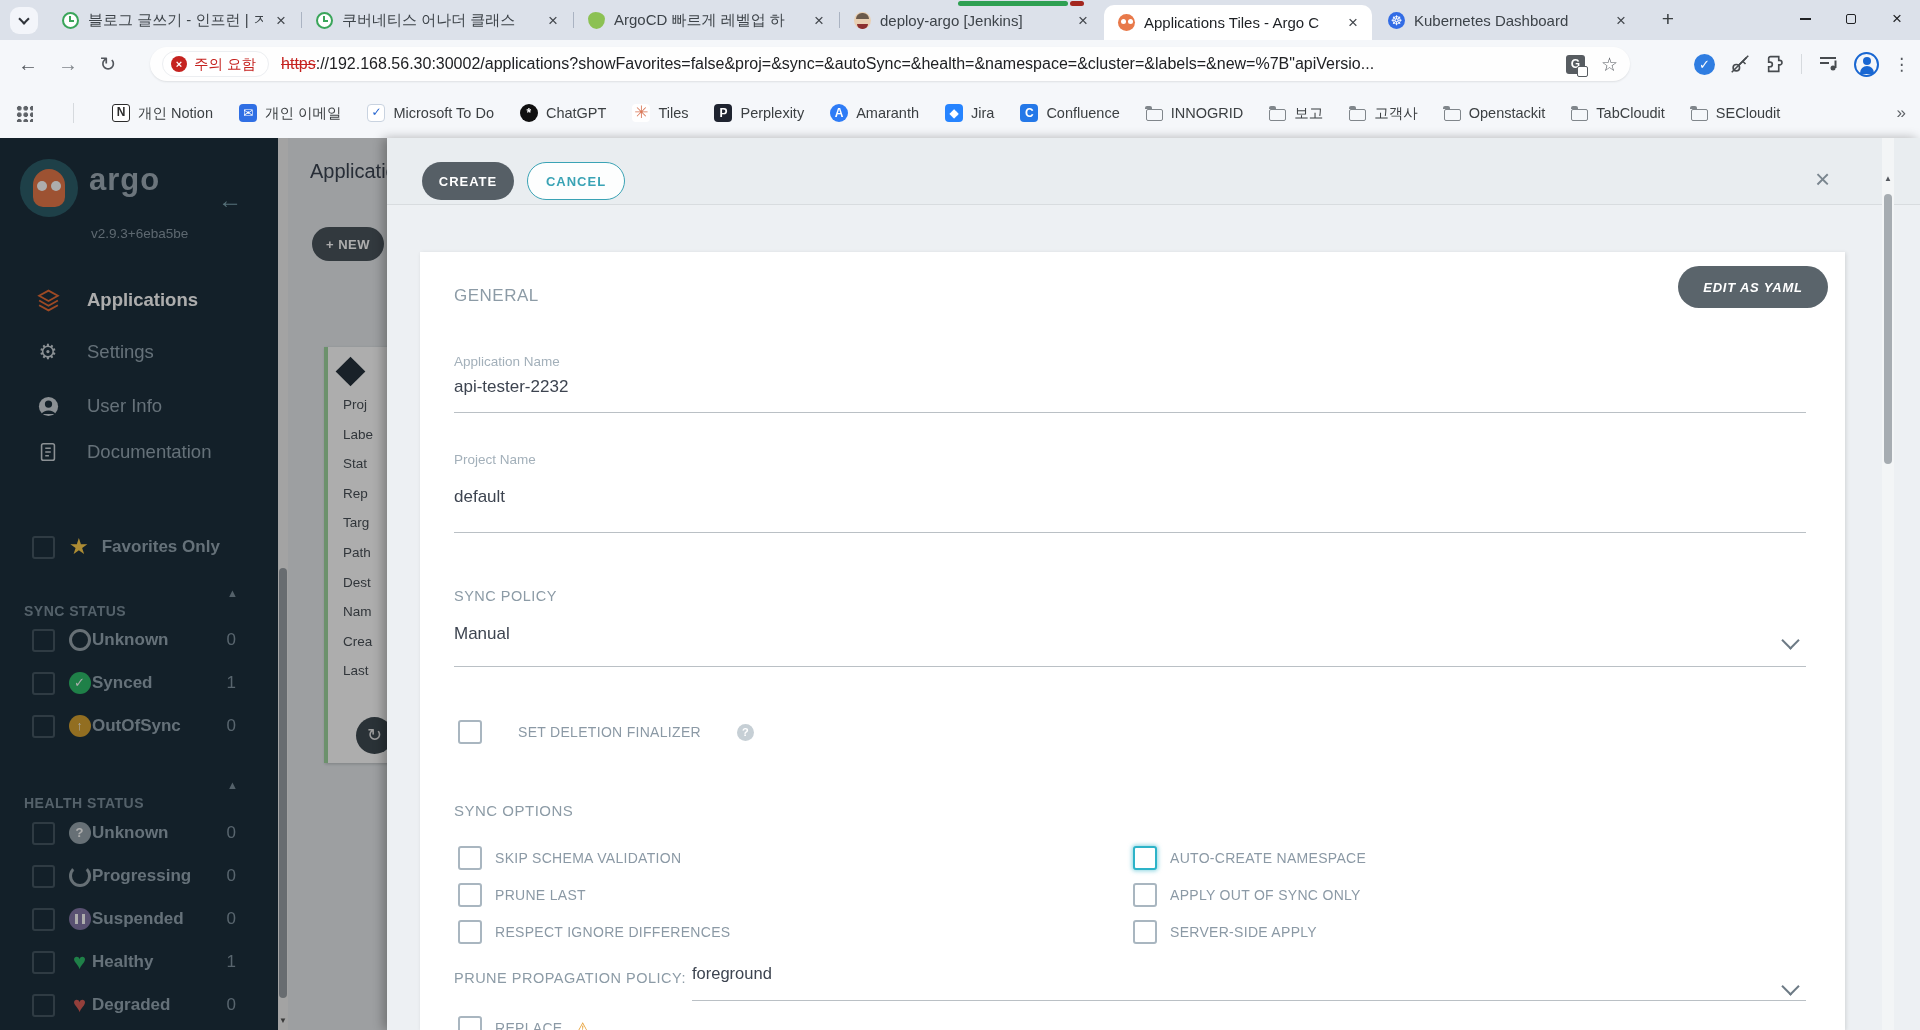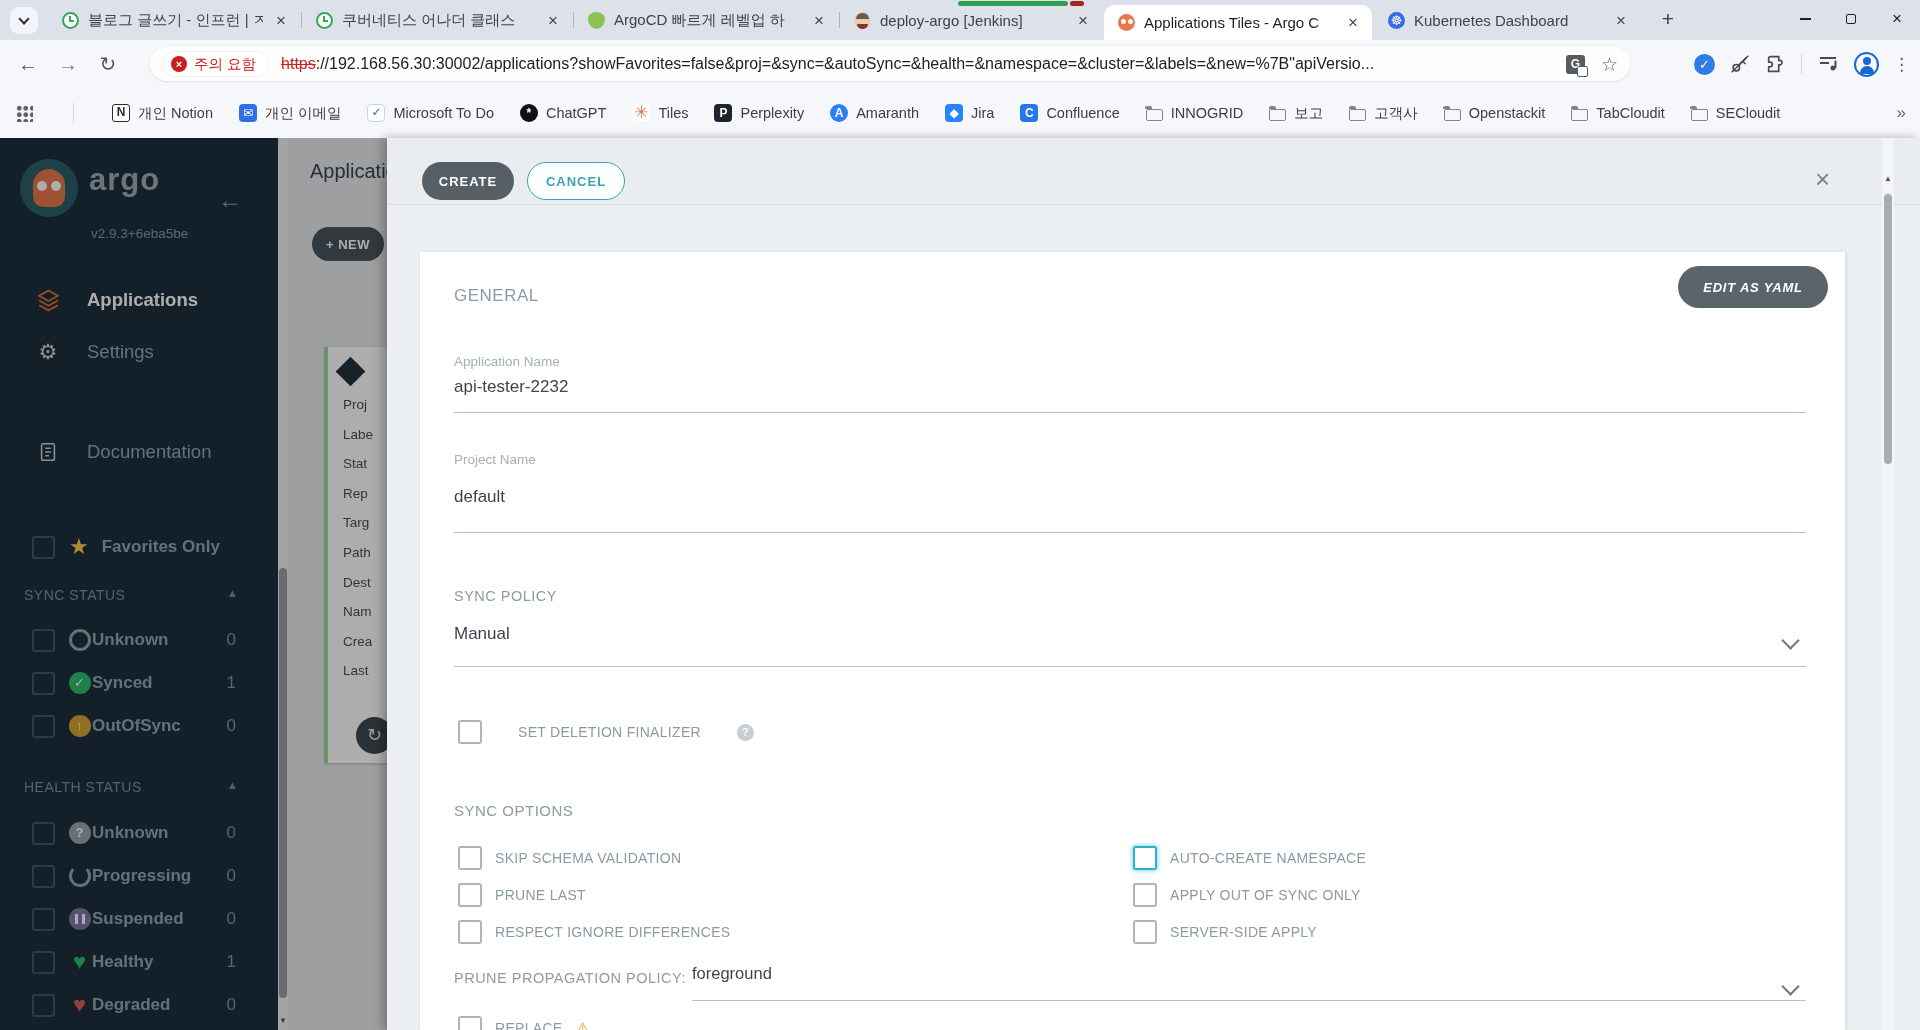--- a/index.html
+++ b/index.html
@@ -96,21 +96,21 @@
   .collapse { position:absolute; right:36px; top:48px; font-size:24px; color:#7fa7b3; }
   .nav-item { position:absolute; left:0; width:278px; height:44px; display:flex; align-items:center; }
   .nav-item .nic { width:26px; margin-left:35px; display:flex; justify-content:center; color:#cdd5da; font-size:21px; }
   .nav-item .nlb { margin-left:26px; font-size:18.5px; color:#96a7b3; }
   .nav-item.active .nlb { color:#ffffff; font-weight:bold; }
   .srow { position:absolute; left:0; width:278px; height:30px; display:flex; align-items:center; }
   .cbx { width:23px; height:23px; border:2px solid #46586484; border-radius:3px; margin-left:32px; flex:0 0 auto; border-color:#465864; }
   .srow .sic { width:23px; margin-left:13px; display:flex; justify-content:center; align-items:center; flex:0 0 auto; }
   .srow .slb { margin-left:1px; font-size:17px; color:#96a7b3; font-weight:bold; flex:1; }
   .srow .cnt { margin-right:42px; font-size:17px; color:#8295a2; }
-  .shead { position:absolute; left:24px; font-size:14px; font-weight:normal; color:#7d909d; letter-spacing:.5px; }
+  .shead { position:absolute; left:24px; font-size:14px; font-weight:bold; color:#7d909d; letter-spacing:.5px;margin-top:16px; }
   .shead-tri { position:absolute; right:40px; font-size:11px; color:#7d909d; }
   .st-ic { width:22px; height:22px; border-radius:50%; color:#fff; font-size:13px; font-weight:bold; text-align:center; line-height:22px; }
   .st-ring { background:transparent; border:3px solid #98a6ae; }
   .st-synced { background:#2ebd6b; }
   .st-oos { background:#d7a332; }
   .st-unk { background:#98a6ae; }
   .st-pause { background:#8478a8; position:relative; }
   .st-pause::before { content:""; position:absolute; left:6px; top:6px; width:3px; height:10px; background:#fff; box-shadow:7px 0 0 #fff; }
   .heart { font-size:22px; line-height:22px; }
   .star-gold { color:#ffcf4d; font-size:22px; margin-left:14px; }
@@ -359,20 +359,30 @@
               <path d="M3 12l9 5 9-5"></path>
               <path d="M3 16.5l9 5 9-5"></path>
             </svg>
         </span>
         <span class="nlb">Applications</span>
       </div>
       <div class="nav-item" style="top:192px;">
         <span class="nic">⚙</span>
         <span class="nlb">Settings</span>
       </div>
+      <div class="nav-item" style="top:246px;">
+        <span class="nic">
+          <svg width="23" height="23" viewBox="0 0 24 24">
+              <circle cx="12" cy="12" r="10" fill="#cdd5da"></circle>
+              <circle cx="12" cy="9.5" r="3.8" fill="#1d303d"></circle>
+              <path d="M4.5 19.8a8.5 7 0 0 1 15 0z" fill="#1d303d"></path>
+            </svg>
+        </span>
+        <span class="nlb">User Info</span>
+      </div>
       <div class="nav-item" style="top:292px;">
         <span class="nic">
           <svg width="22" height="22" viewBox="0 0 24 24" fill="none" stroke="#cdd5da" stroke-width="1.7">
               <rect x="5" y="3" width="14" height="18" rx="2"></rect>
               <path d="M9 8h6M9 12h6M9 16h4"></path>
             </svg>
         </span>
         <span class="nlb">Documentation</span>
       </div>
 

